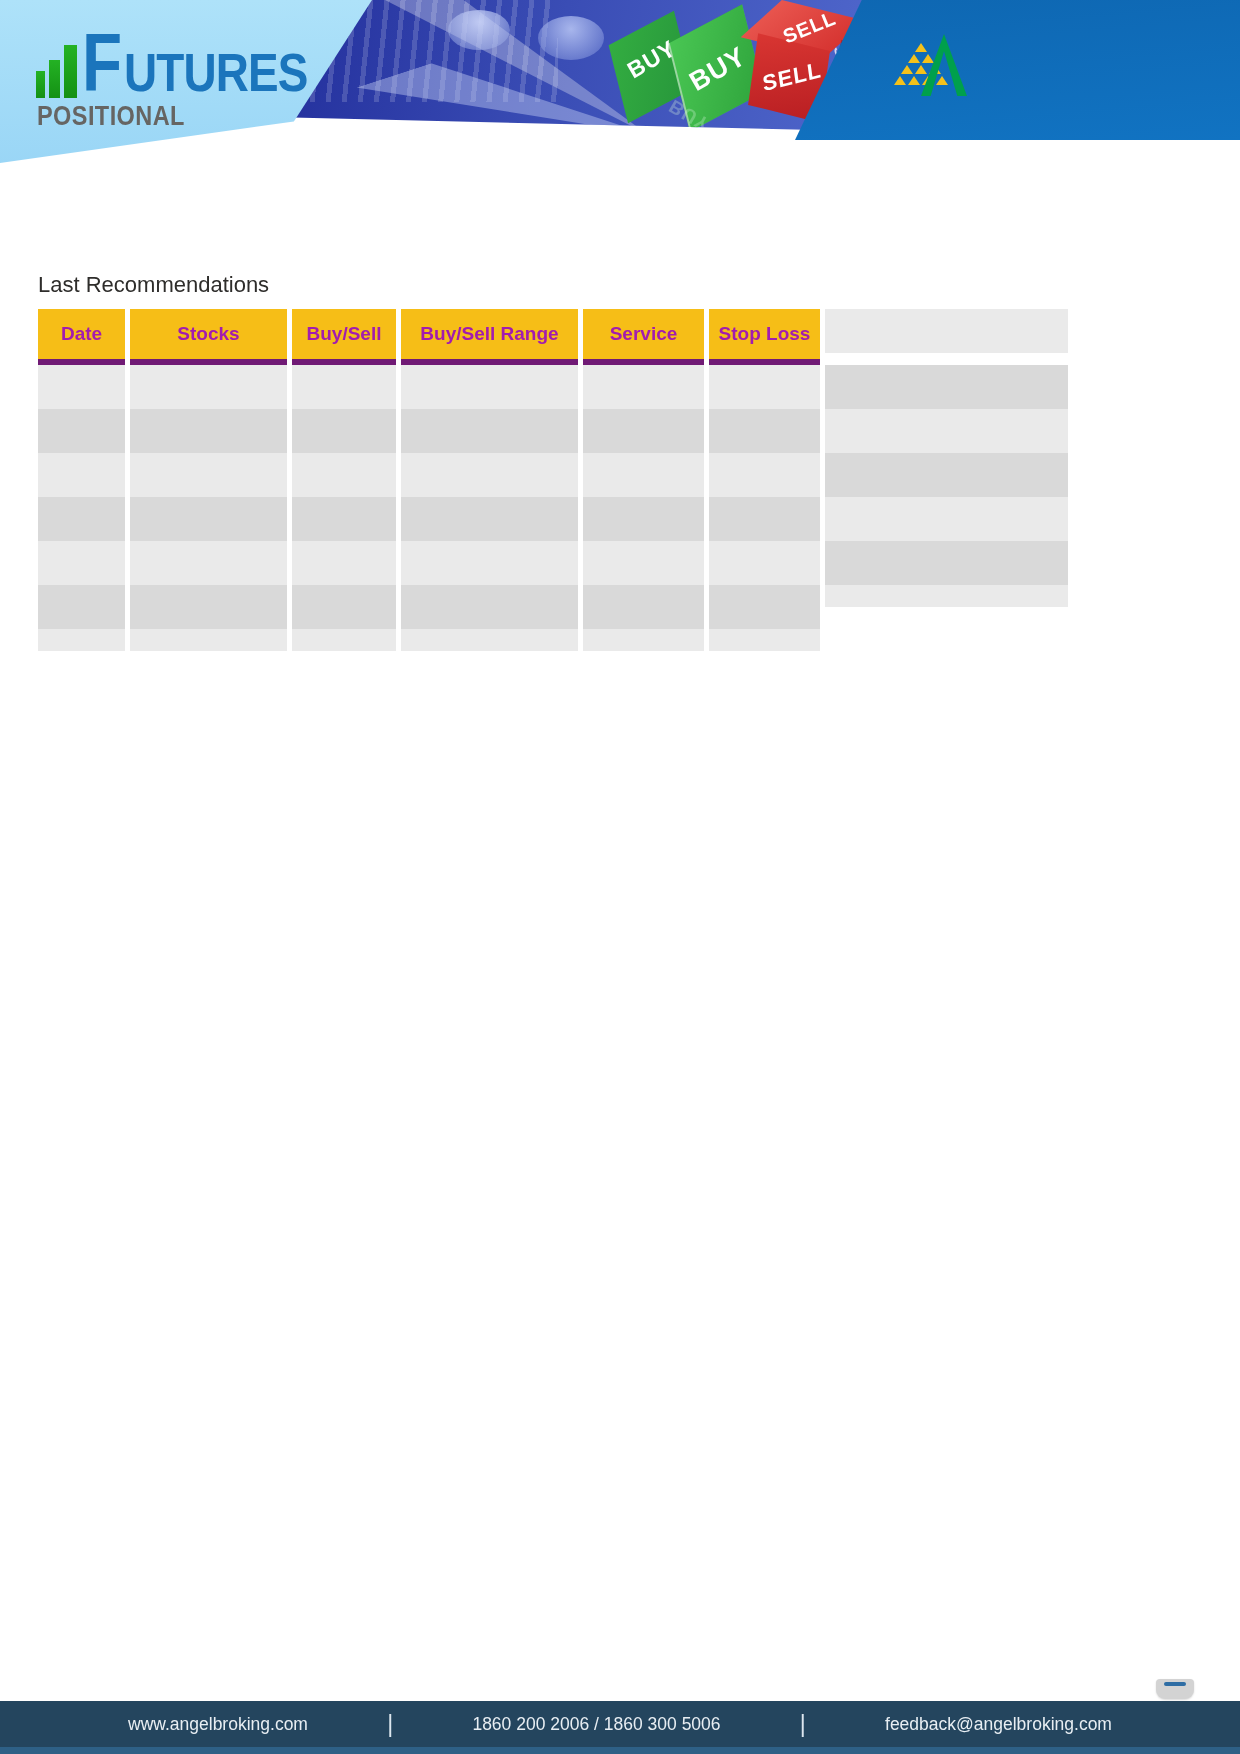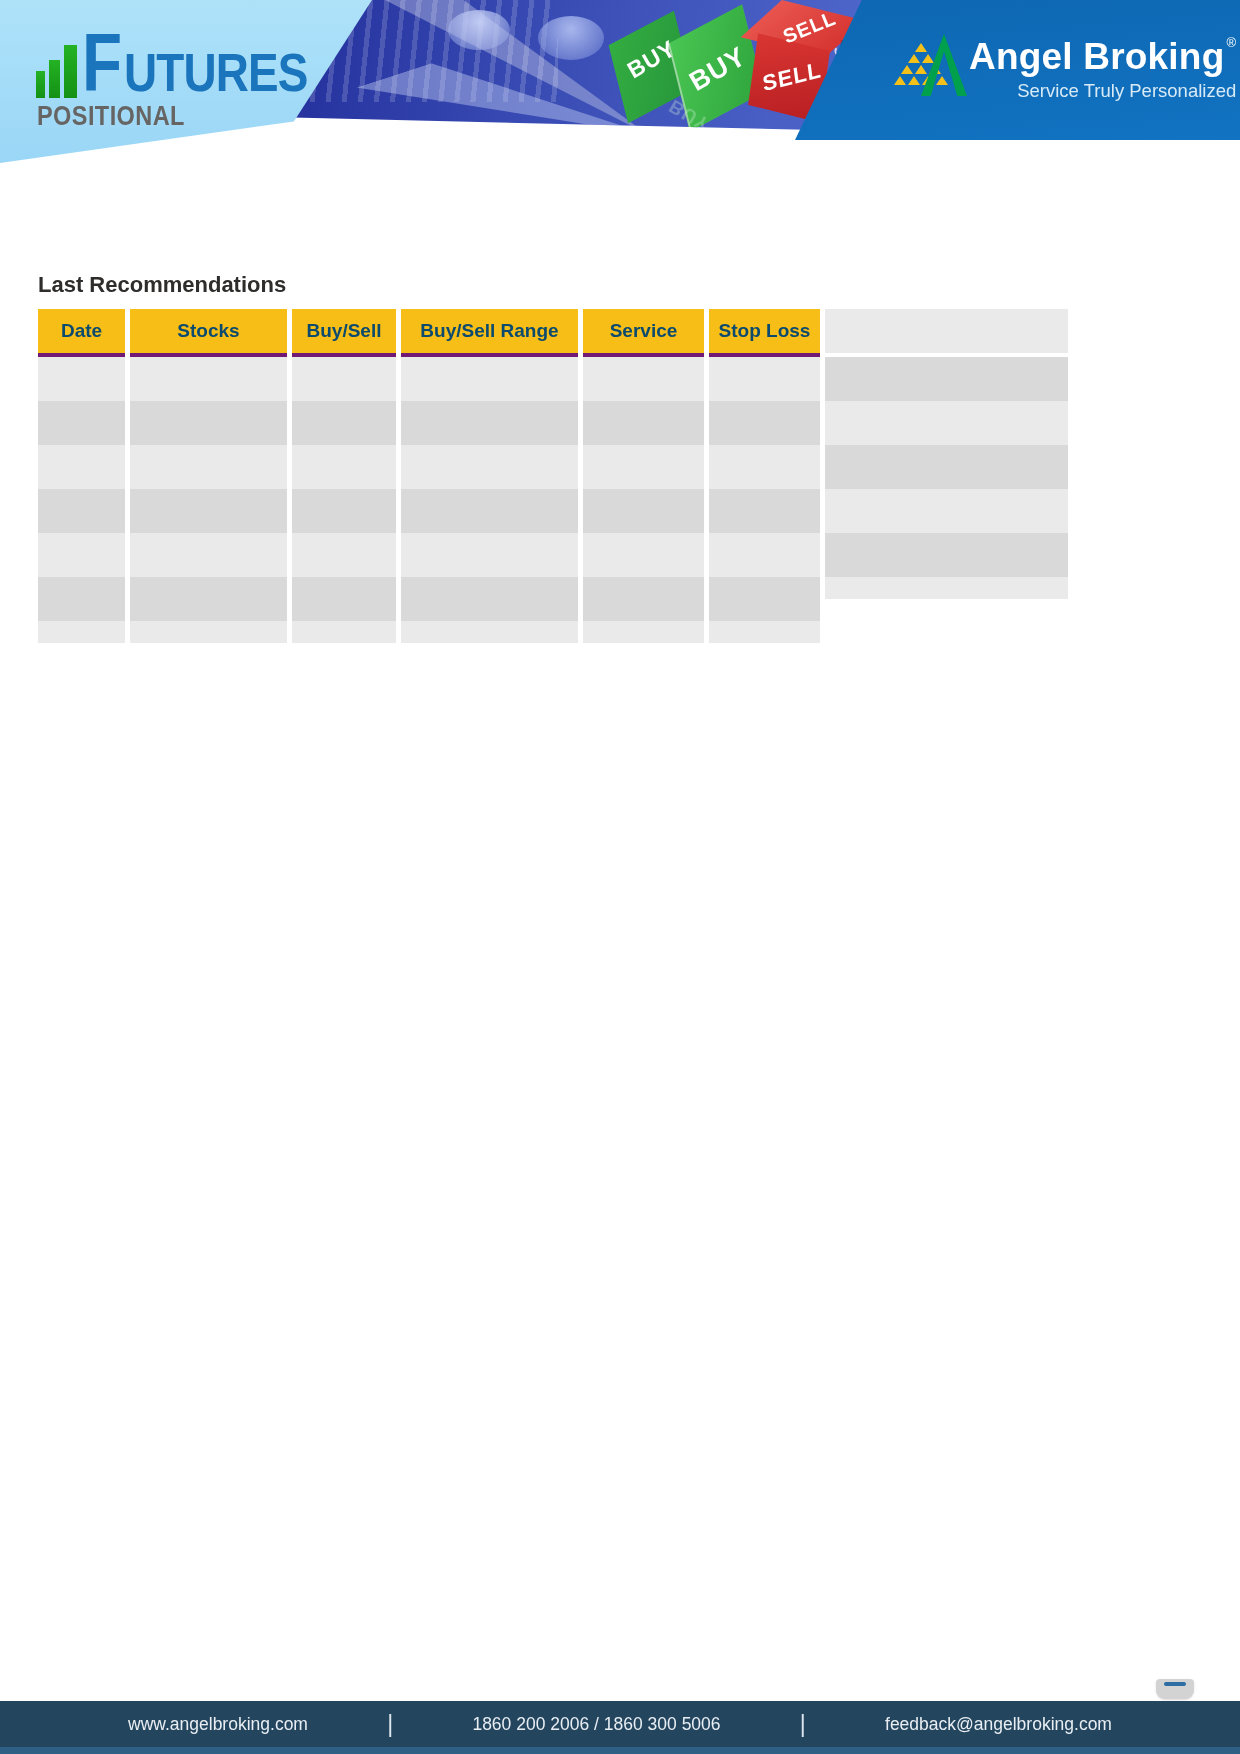--- a/index.html
+++ b/index.html
@@ -75,25 +75,25 @@
   .bar2 { width:11px; height:38px; }
   .bar3 { width:13px; height:53px; }
   .futures-word { position:absolute; left:82px; top:26px; display:flex; align-items:baseline; color:#1B75BC; }
   .f-big  { font-size:82px; line-height:0.9; font-weight:bold; transform:scaleX(0.8);  transform-origin:left bottom; }
   .f-rest { font-size:54px; line-height:1;  font-weight:bold; letter-spacing:-1px; transform:scaleX(0.85); transform-origin:left bottom; margin-left:-8px; }
   .positional { position:absolute; left:37px; top:101px; font-size:27px; font-weight:bold; color:#666563;
     letter-spacing:0.5px; transform:scaleX(0.87); transform-origin:left top; white-space:nowrap; }
 
   
   main { padding-left:38px; }
-  .section-title { font-size:22px; font-weight:bold; color:#2E2D2B; margin-top:106px; margin-bottom:11px; }
+  .section-title { font-size:22px; font-weight:normal; color:#2E2D2B; margin-top:106px; margin-bottom:11px; }
   .reco-table { display:grid; grid-template-columns:87px 157px 104px 177px 121px 111px 243px;
     column-gap:5px; row-gap:0; width:1030px; background:#fff; }
-  .th { height:48px; background:#F6BE17; color:#0c4a6e; font-weight:bold; font-size:19px;
-    display:flex; align-items:center; justify-content:center; border-bottom:4px solid #701a75; }
+  .th { height:56px; background:#F6BE17; color:#a21caf; font-weight:bold; font-size:19px;
+    display:flex; align-items:center; justify-content:center; border-bottom:6px solid #701a75; }
   .td { height:44px; }
   .td.light { background:#EAEAEA; }
   .td.dark  { background:#D9D9D9; }
   .td.last  { height:22px; }
 
   
   .scroll-tab { position:absolute; left:1156px; top:1679px; width:38px; height:20px; background:#D3D3D3;
     border-radius:4px 4px 9px 9px; box-shadow:0 1px 2px rgba(0,0,0,0.15); }
   .scroll-tab-bar { width:22px; height:4px; background:#2E6DA4; border-radius:2px; margin:3px auto 0; }
 
@@ -153,24 +153,20 @@
             <span class="tri"></span>
           </div>
         <div class="pyr-row">
             <span class="tri"></span>
             <span class="tri"></span>
             <span class="tri"></span>
             <span class="tri"></span>
           </div>
         <div class="green-a"></div>
       </div>
-      <div class="angel-words">
-        <div class="angel-name"><span>Angel Broking</span><span class="reg">®</span></div>
-        <div class="angel-tagline">Service Truly Personalized</div>
-      </div>
     </div>
 
     <div class="futures-flag">
       <div class="bars">
         <span class="bar bar1"></span>
           <span class="bar bar2"></span>
           <span class="bar bar3"></span>
       </div>
       <div class="futures-word">
         <span class="f-big">F</span>

